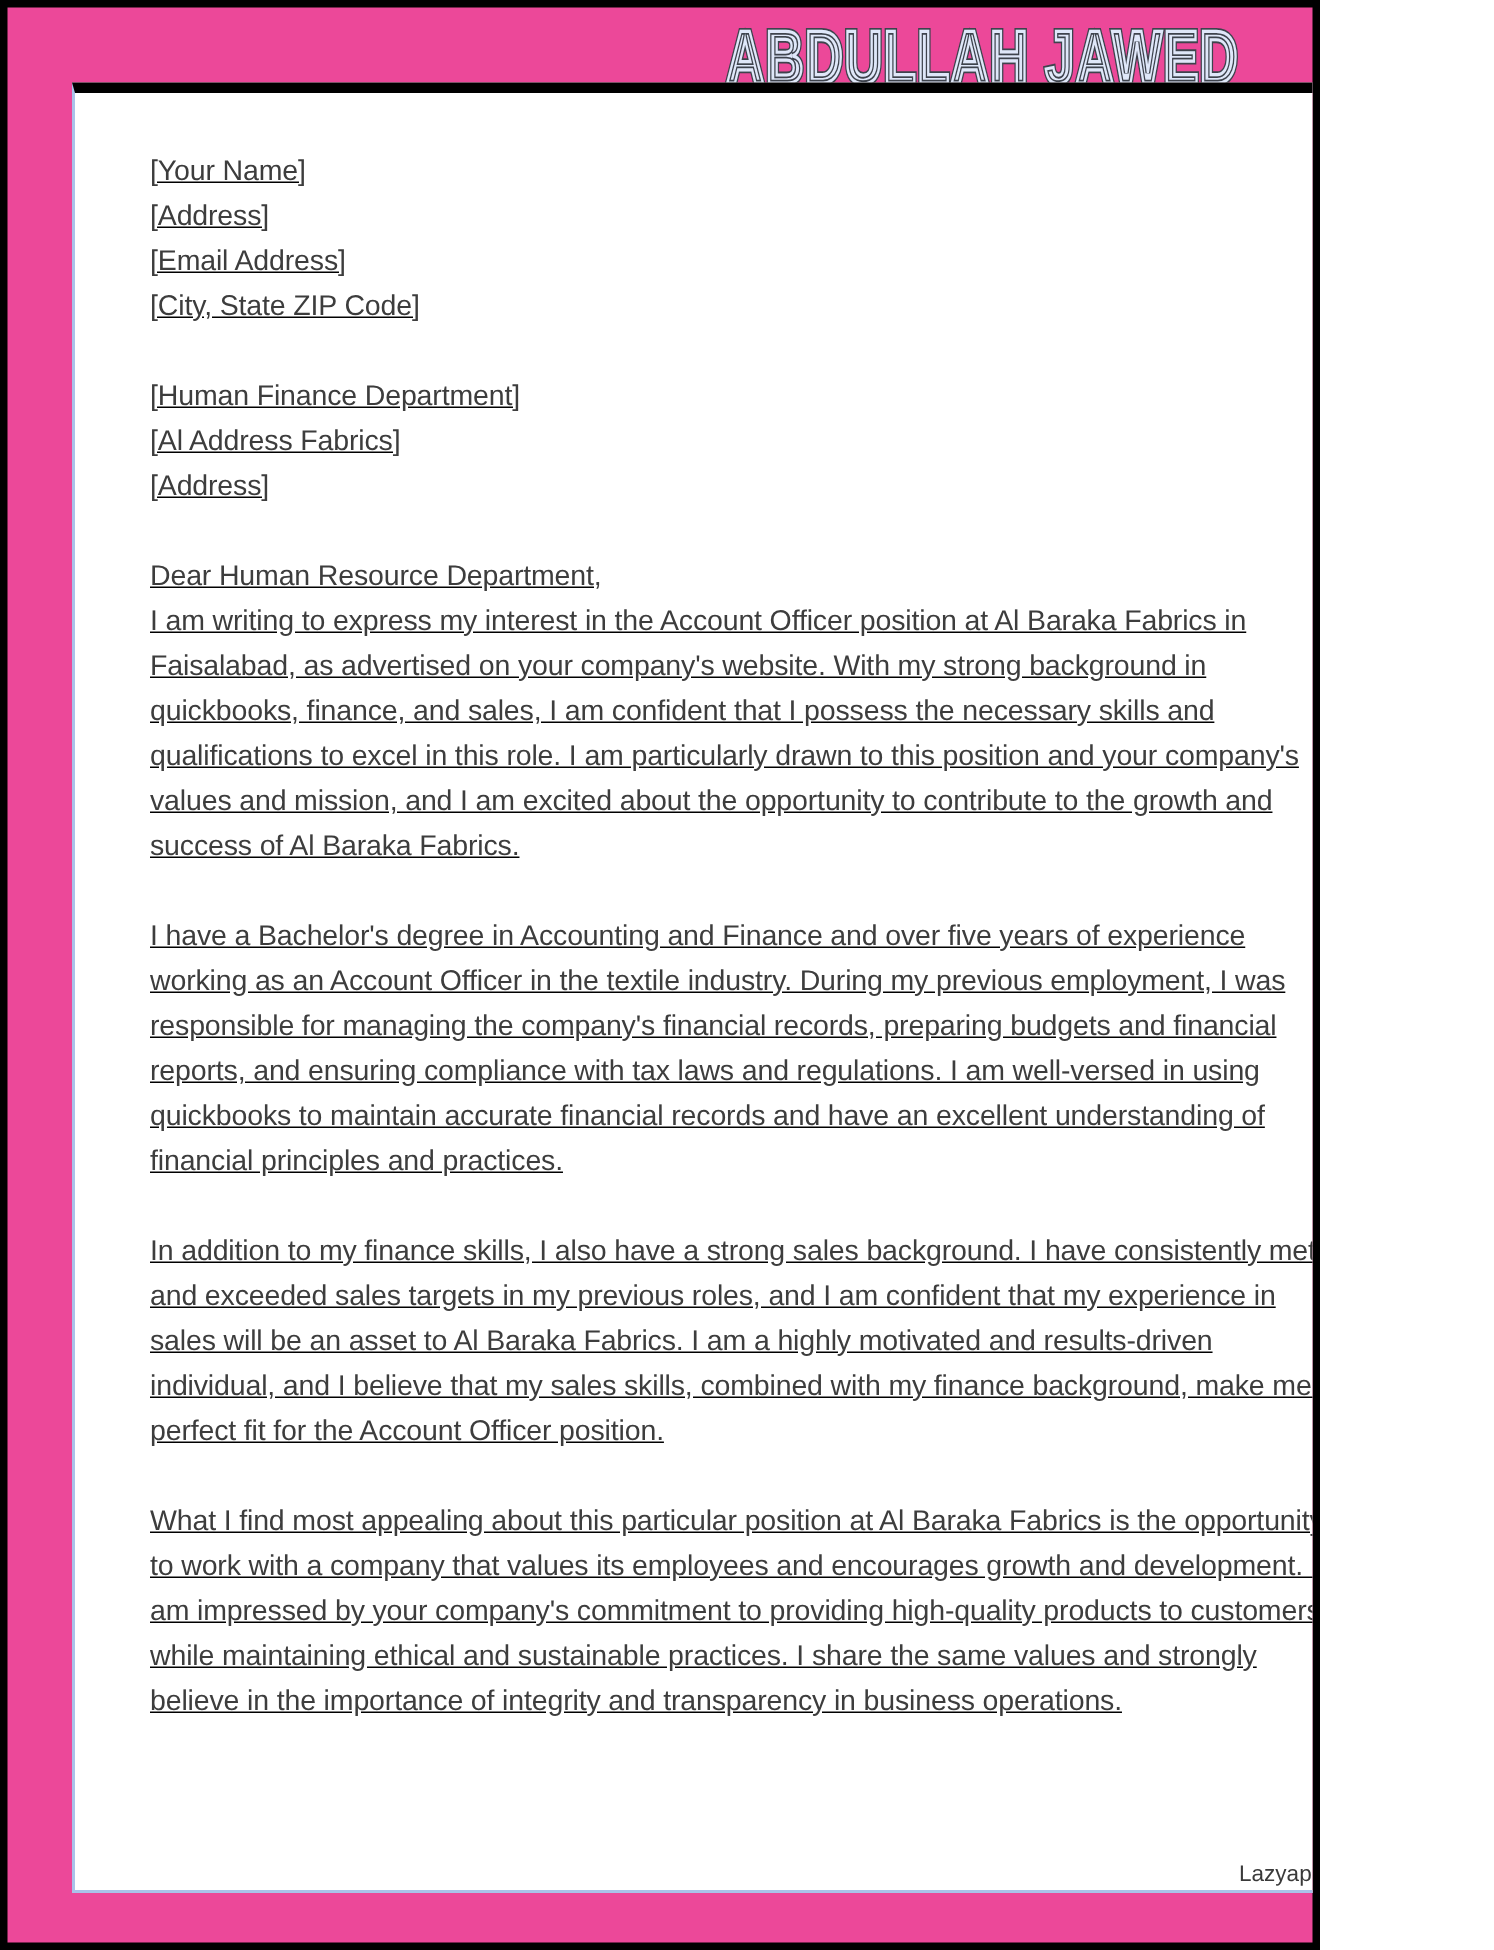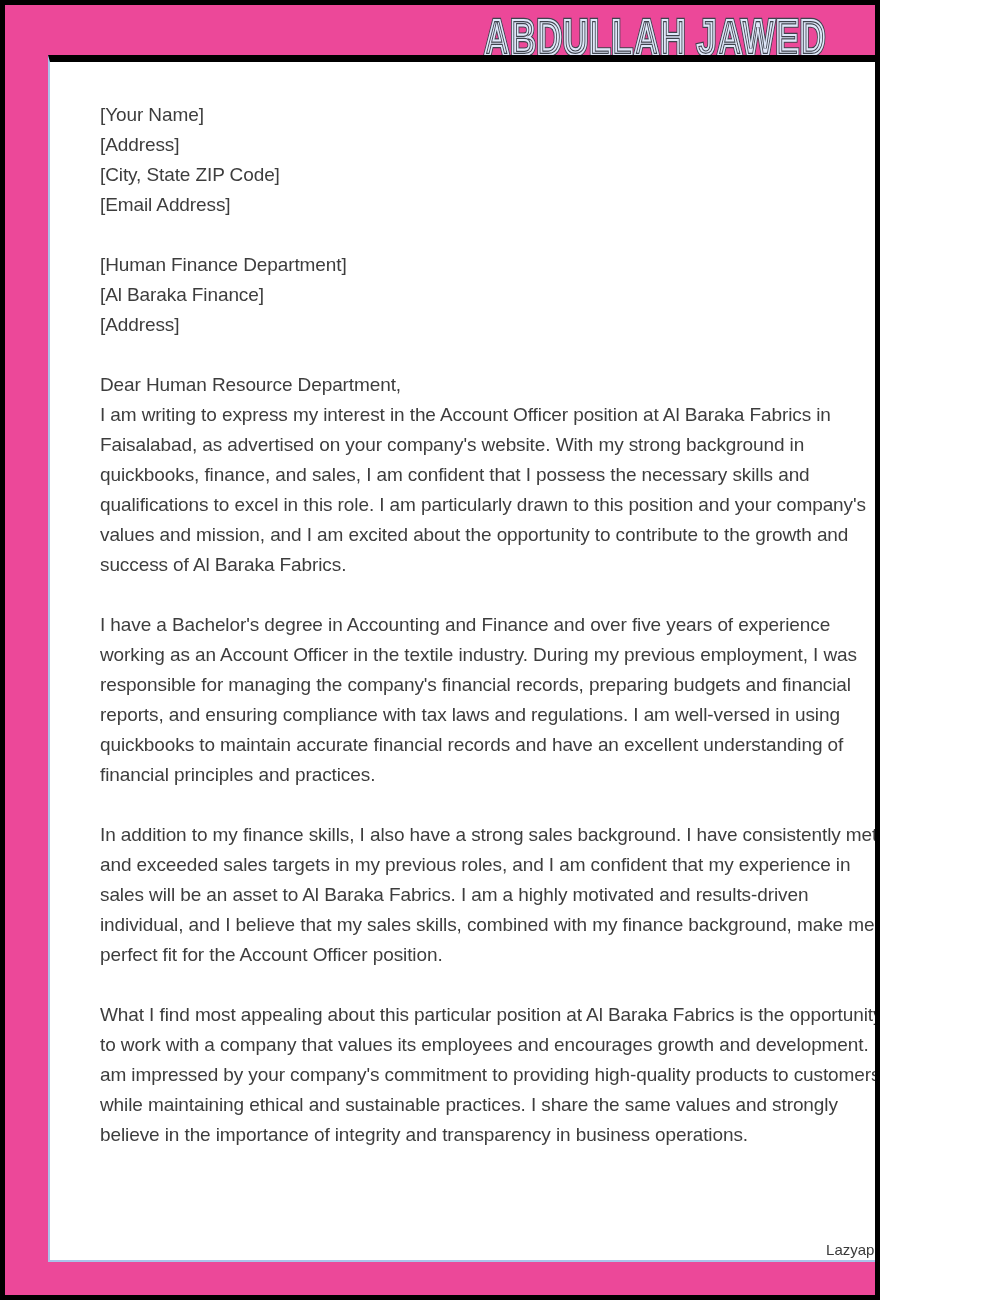--- a/index.html
+++ b/index.html
@@ -43,20 +43,21 @@
     top: 50px;
     width: 900px;
     height: 1207px;
     background: #ffffff;
     border-top: 7px solid #000000;
     border-left: 2px solid #aac2ea;
     border-right: 2px solid #aac2ea;
     border-bottom: 2px solid #aac2ea;
     padding: 38px 50px 0 50px;
     overflow: hidden;
+    text-decoration: underline;
   }
   .letter-body {
     font-size: 19px;
     line-height: 30px;
     color: #3d3d3d;
     letter-spacing: -0.1px;
   }
   .block { margin-bottom: 30px; }
   .block:last-of-type { margin-bottom: 0; margin-top: 12px; }
   .watermark {
@@ -77,27 +78,27 @@
     <text class="name-outer" x="4" y="48" textLength="342" lengthAdjust="spacingAndGlyphs">ABDULLAH JAWED</text>
     <text class="name-inner" x="4" y="48" textLength="342" lengthAdjust="spacingAndGlyphs">ABDULLAH JAWED</text>
   </svg>
 
   <div class="page">
     <div class="letter-body">
 
       <div class="block">
         <div>[Your Name]</div>
         <div>[Address]</div>
+        <div>[Email Address]</div>
         <div>[City, State ZIP Code]</div>
-        <div>[Email Address]</div>
       </div>
 
       <div class="block">
         <div>[Human Finance Department]</div>
-        <div>[Al Baraka Finance]</div>
+        <div>[Al Address Fabrics]</div>
         <div>[Address]</div>
       </div>
 
       <div class="block">Dear Human Resource Department,</div>
 
       <p class="block">I am writing to express my interest in the Account Officer position at Al Baraka Fabrics in Faisalabad, as advertised on your company's website. With my strong background in quickbooks, finance, and sales, I am confident that I possess the necessary skills and qualifications to excel in this role. I am particularly drawn to this position and your company's values and mission, and I am excited about the opportunity to contribute to the growth and success of Al Baraka Fabrics.</p>
 
       <p class="block">I have a Bachelor's degree in Accounting and Finance and over five years of experience working as an Account Officer in the textile industry. During my previous employment, I was responsible for managing the company's financial records, preparing budgets and financial reports, and ensuring compliance with tax laws and regulations. I am well-versed in using quickbooks to maintain accurate financial records and have an excellent understanding of financial principles and practices.</p>
 
       <p class="block">In addition to my finance skills, I also have a strong sales background. I have consistently met and exceeded sales targets in my previous roles, and I am confident that my experience in sales will be an asset to Al Baraka Fabrics. I am a highly motivated and results-driven individual, and I believe that my sales skills, combined with my finance background, make me a perfect fit for the Account Officer position.</p>

